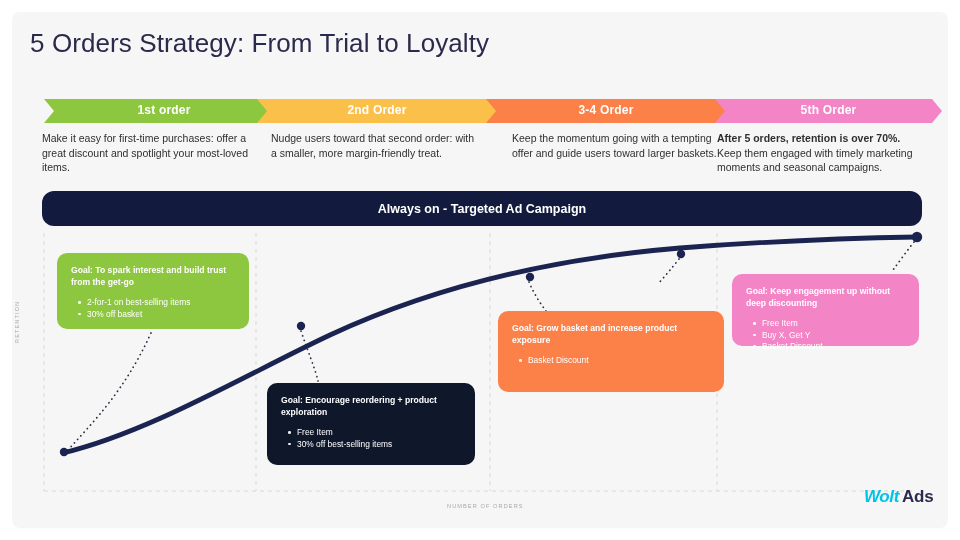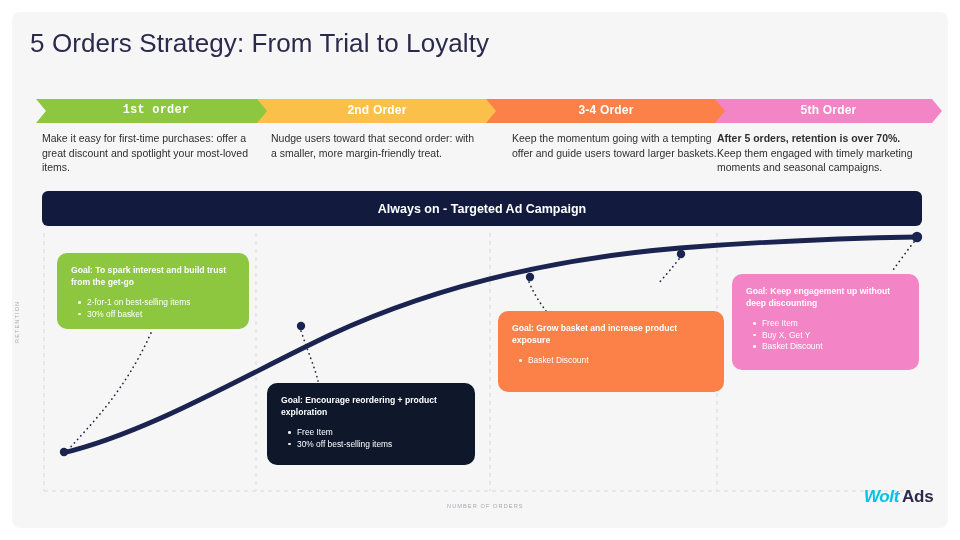--- a/index.html
+++ b/index.html
@@ -38,21 +38,21 @@
   
   .stage-desc{
     position:absolute;top:131px;
     font-size:10.5px;line-height:14.5px;color:#2f2f2f;
   }
   .stage-desc b{font-weight:bold;}
 
   
   #alwayson{
     position:absolute;left:42px;top:191px;width:880px;height:35px;
-    background:#121b3d;border-radius:6px;
+    background:#121b3d;border-radius:12px;
     display:flex;align-items:center;justify-content:center;
     color:#ffffff;font-size:12.5px;font-weight:bold;
   }
 
   
   #chart{position:absolute;left:0;top:0;width:960px;height:540px;pointer-events:none;}
 
   #ylabel{
     position:absolute;left:14px;top:343px;
     font-size:5.6px;letter-spacing:1.1px;color:#a9a9b0;
@@ -95,22 +95,22 @@
 </style>
 </head>
 <body>
 
 <div id="stage">
   <div id="panel"></div>
 
   <div id="title">5 Orders Strategy: From Trial to Loyalty</div>
 
   <div id="stages">
-    <div class="chev" style="left:8px;width:240px;background:#8dc63f;
-                clip-path:polygon(0 0, 230px 0, 240px 12px, 230px 24px, 0 24px, 10px 12px);font-family:Liberation Mono, monospace;">
+    <div class="chev" style="left:16px;width:240px;background:#8dc63f;
+                clip-path:polygon(0 0, 230px 0, 240px 12px, 230px 24px, 0 24px, 10px 12px);">
       <span>1st order</span>
     </div>
     <div class="chev" style="left:229px;width:240px;background:#fbc04a;
                 clip-path:polygon(0 0, 230px 0, 240px 12px, 230px 24px, 0 24px, 10px 12px);">
       <span>2nd Order</span>
     </div>
     <div class="chev" style="left:458px;width:240px;background:#fb8149;
                 clip-path:polygon(0 0, 230px 0, 240px 12px, 230px 24px, 0 24px, 10px 12px);">
       <span>3-4 Order</span>
     </div>
@@ -189,21 +189,21 @@
     </ul>
   </div>
 
   <div class="card" style="left:498px;top:311px;width:226px;height:81px;background:#fb8149;">
     <div class="goal">Goal: Grow basket and increase product exposure</div>
     <ul>
       <li>Basket Discount</li>
     </ul>
   </div>
 
-  <div class="card" style="left:732px;top:274px;width:187px;height:96px;background:#f385c6;">
+  <div class="card" style="left:732px;top:274px;width:187px;height:72px;background:#f385c6;">
     <div class="goal">Goal: Keep engagement up without deep discounting</div>
     <ul>
       <li>Free Item</li>
       <li>Buy X, Get Y</li>
       <li>Basket Discount</li>
     </ul>
   </div>
 
   <div id="logo">
     <span class="wolt">Wolt</span><span class="ads">Ads</span>

